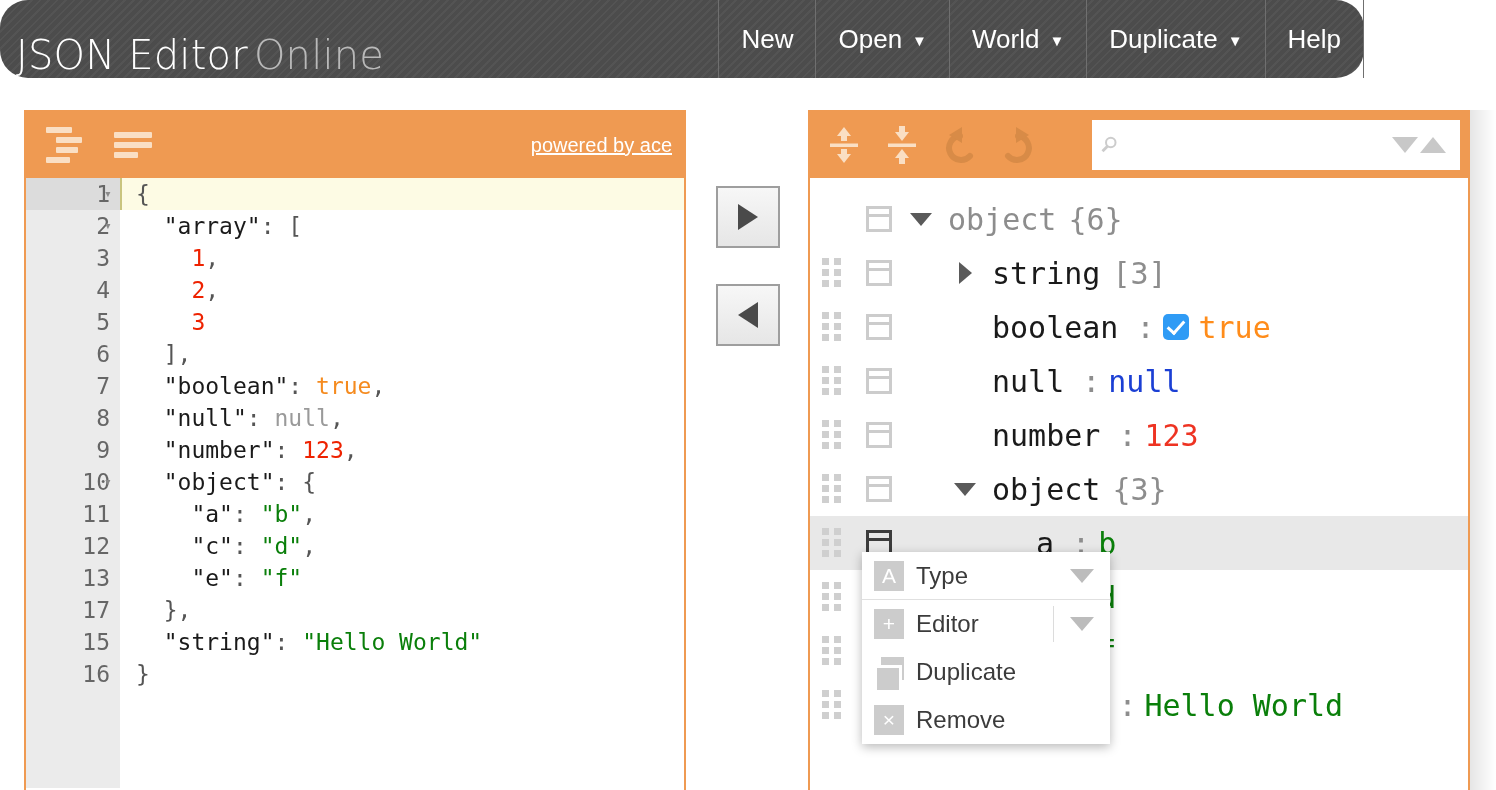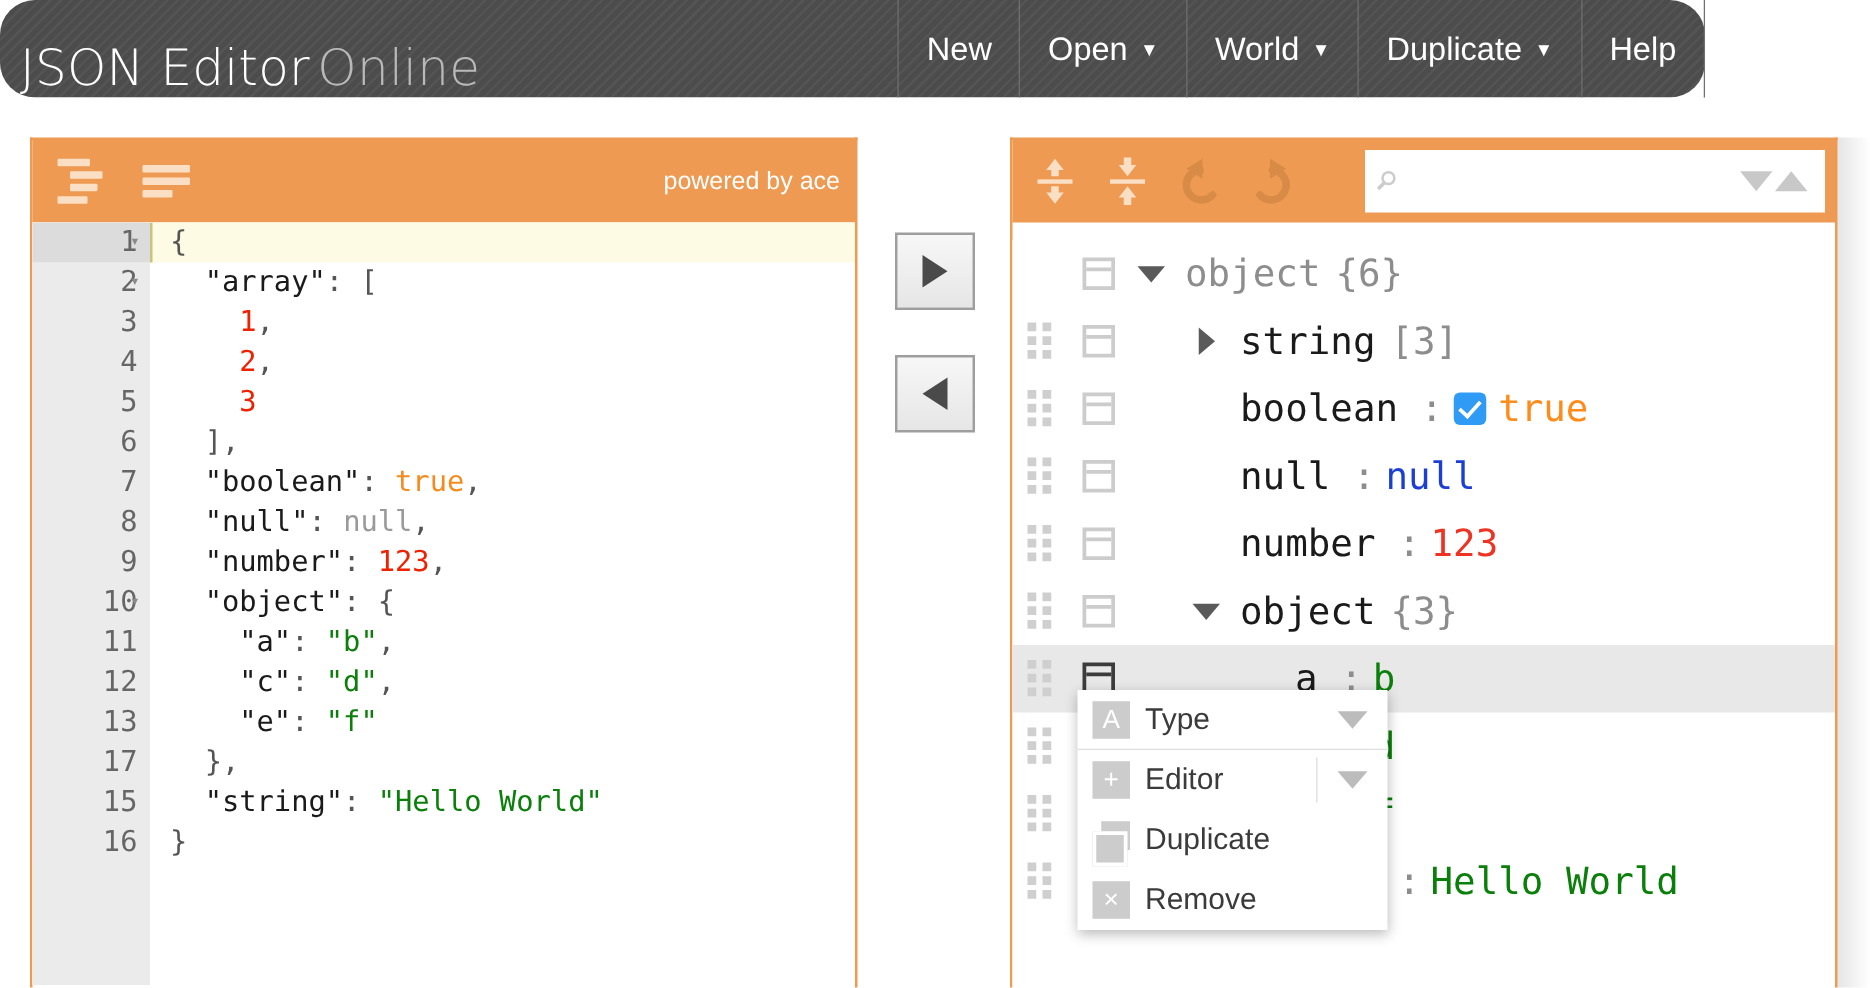--- a/index.html
+++ b/index.html
@@ -119,20 +119,21 @@
   #format-icon i:nth-child(4) { width: 24px; margin-left: 0; }
   #compact-icon i:nth-child(1) { width: 38px; }
   #compact-icon i:nth-child(2) { width: 38px; }
   #compact-icon i:nth-child(3) { width: 24px; }
 
   #powered-by {
     position: absolute;
     right: 12px;
     color: #ffffff;
     font-size: 20px;
+    text-decoration: underline;
     cursor: pointer;
     font-family: "Liberation Sans", sans-serif;
   }
 
   
   .tree-btn {
     width: 44px; height: 44px;
     margin-right: 14px;
     cursor: pointer;
     position: relative;

